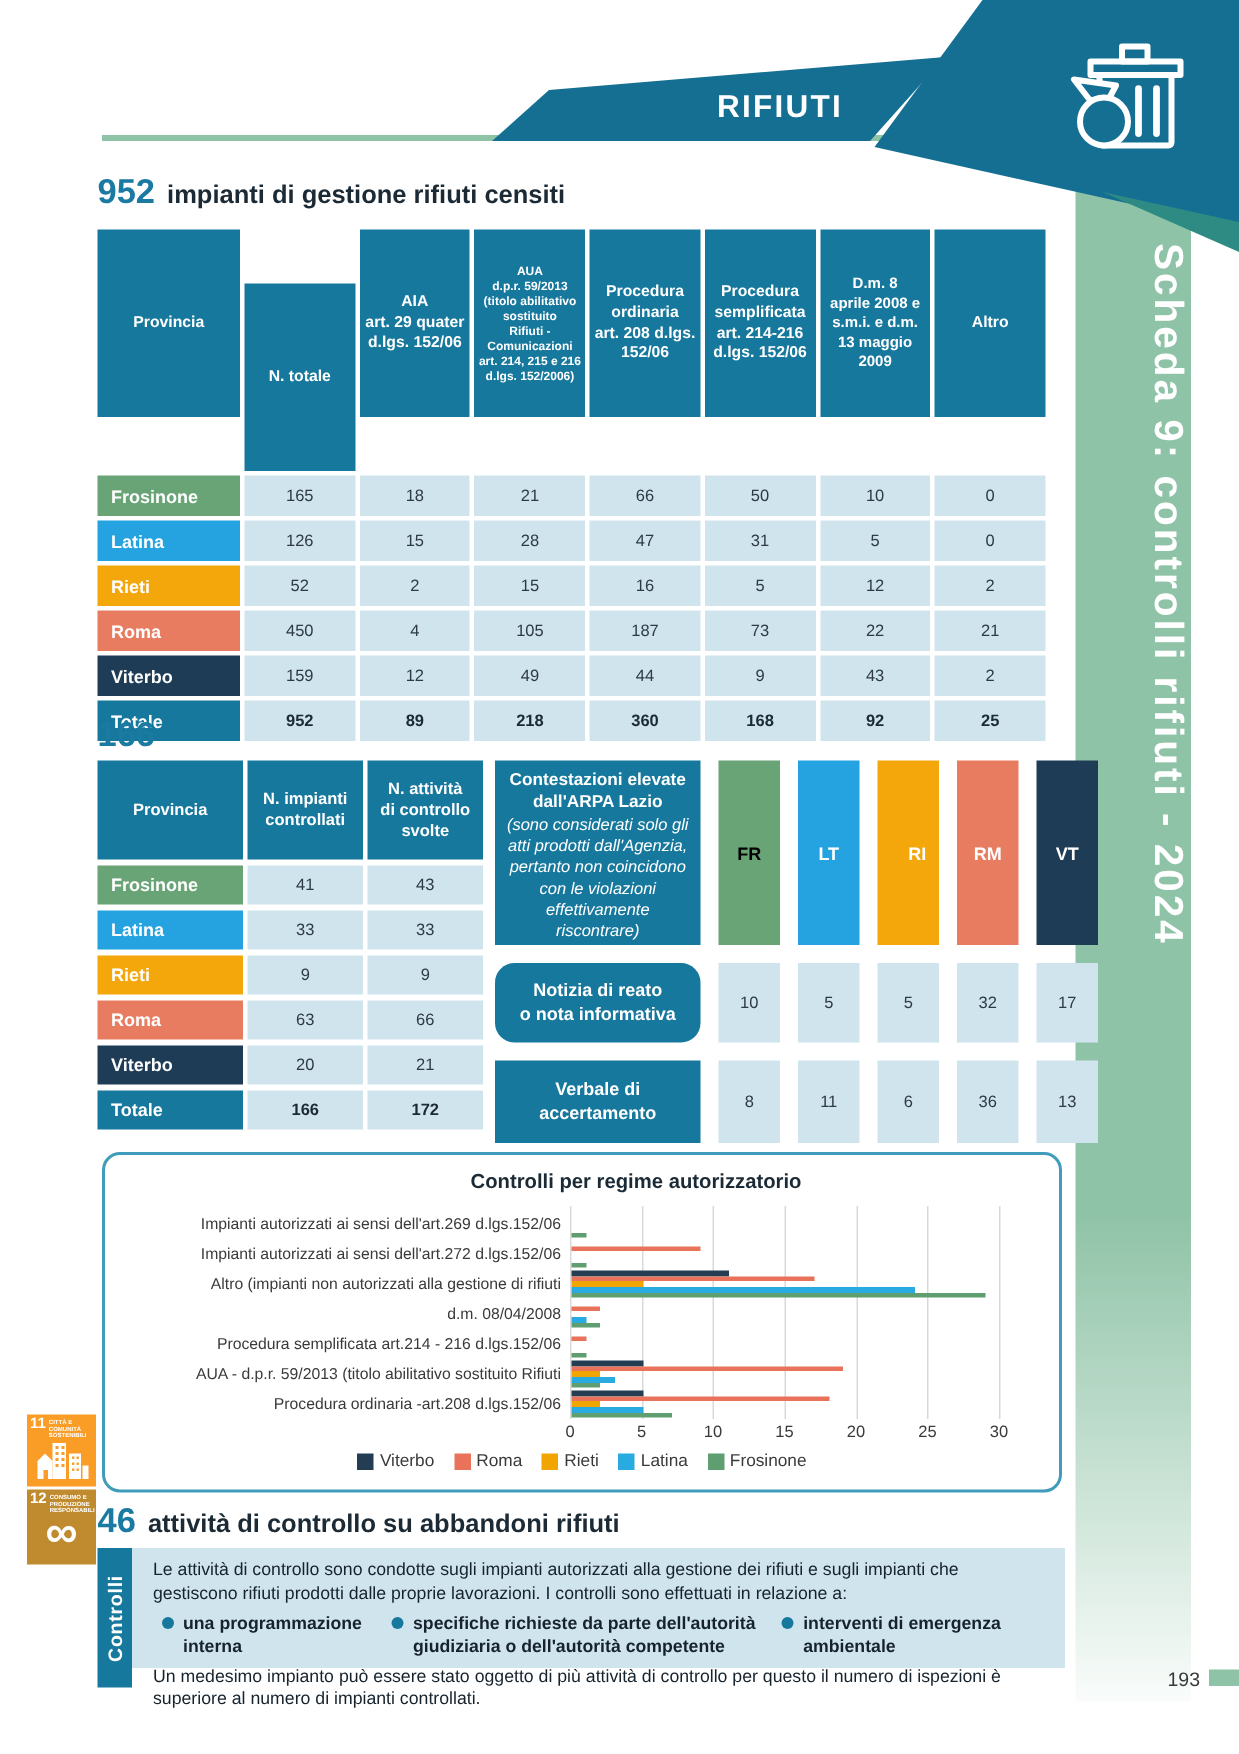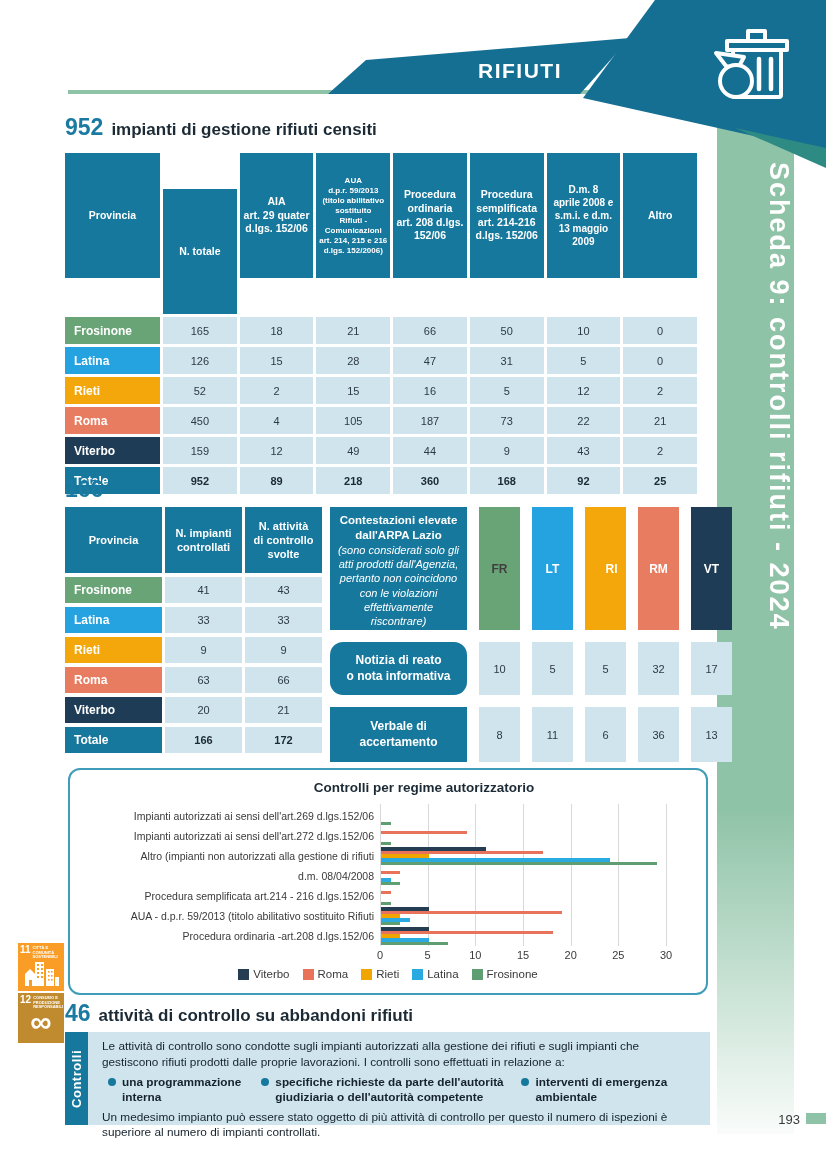--- a/index.html
+++ b/index.html
@@ -62,21 +62,21 @@
   .legend{position:absolute;left:0;top:198px;width:100%;display:flex;justify-content:center;
           gap:13px;align-items:center;}
   .legend-item{display:flex;align-items:center;gap:4px;font-size:11.5px;color:#3a3a3a;}
   .legend-swatch{width:11px;height:11px;display:inline-block;}
 
   
   .ctrl-tab{position:absolute;left:65px;top:1032px;width:23px;height:93px;background:#17789d;
             z-index:2;display:flex;align-items:center;justify-content:center;}
   .ctrl-tab span{writing-mode:vertical-rl;transform:rotate(180deg);color:#fff;font-weight:bold;
                  font-size:13px;letter-spacing:0.5px;}
-  .info-box{position:absolute;left:88px;top:1032px;width:622px;height:93px;background:#cfe4ed;
+  .info-box{position:absolute;left:88px;top:1032px;width:622px;height:80px;background:#cfe4ed;
             z-index:2;box-sizing:border-box;padding:7px 12px 6px 14px;font-size:11.8px;
             color:#16222c;line-height:1.32;}
   .bullets{display:flex;margin:5px 0 5px 6px;}
   .bullet-item{display:flex;align-items:flex-start;font-weight:bold;line-height:1.25;}
   .bullet-dot{width:8px;height:8px;border-radius:50%;background:#17789d;flex:0 0 8px;
               margin:3px 6px 0 0;}
 </style>
 </head>
 <body>
 
@@ -256,21 +256,21 @@
       <div class="vcell" style="height: 26px;">21</div>
       <div class="labcell" style="background: rgb(23, 120, 157); height: 26px;">Totale</div>
       <div class="vcell bold" style="height: 26px;">166</div>
       <div class="vcell bold" style="height: 26px;">172</div>
     </div>
   <div id="table2R" class="tbl" style="left:330px;top:507px;grid-template-columns:137px 41px 41px 41px 41px 41px;column-gap:4px;row-gap:5px;grid-template-rows:123px 53px 55px;gap:12px;">
       <div class="desc-cell">
         <div class="desc-bold">Contestazioni elevate dall'ARPA Lazio</div>
         <div class="desc-italic">(sono considerati solo gli atti prodotti dall'Agenzia, pertanto non coincidono con le violazioni effettivamente riscontrare)</div>
       </div>
-      <div class="cc" style="background: rgb(104, 164, 118); color: #404040; font-weight: bold; font-size: 12px;">FR</div>
+      <div class="cc" style="background: rgb(104, 164, 118); color: #000000; font-weight: bold; font-size: 12px;">FR</div>
       <div class="cc" style="background: rgb(37, 163, 225); color: rgb(255, 255, 255); font-weight: bold; font-size: 12px;">LT</div>
       <div class="cc" style="background: rgb(244, 167, 10); color: rgb(255, 255, 255); font-weight: bold; font-size: 12px; padding-left: 12px;">RI</div>
       <div class="cc" style="background: rgb(232, 124, 97); color: rgb(255, 255, 255); font-weight: bold; font-size: 12px;">RM</div>
       <div class="cc" style="background: rgb(30, 60, 85); color: rgb(255, 255, 255); font-weight: bold; font-size: 12px;">VT</div>
       <div class="cc rowlab" style="white-space: pre-line; border-radius: 13px;">Notizia di reato
 o nota informativa</div>
       <div class="vcell">10</div>
       <div class="vcell">5</div>
       <div class="vcell">5</div>
       <div class="vcell">32</div>

